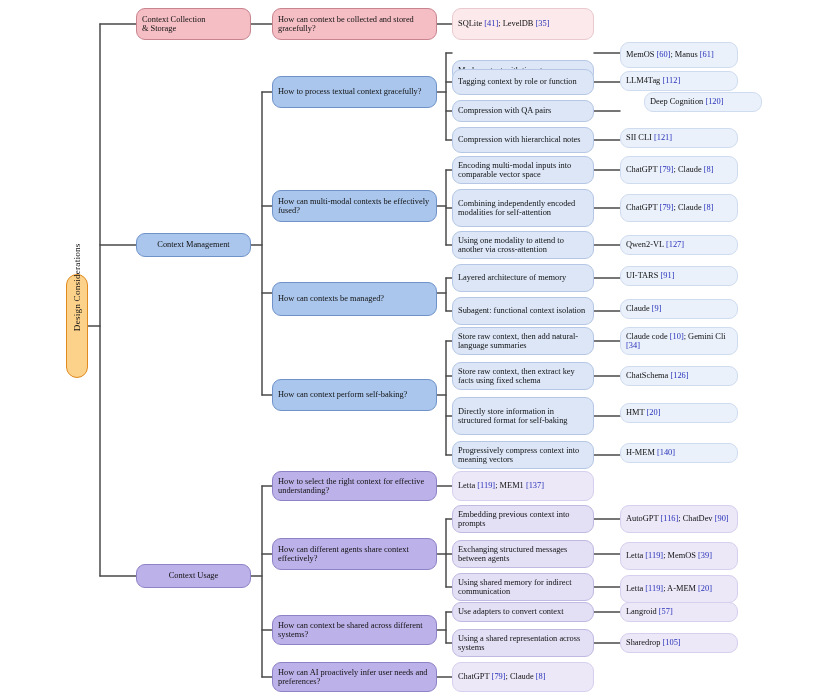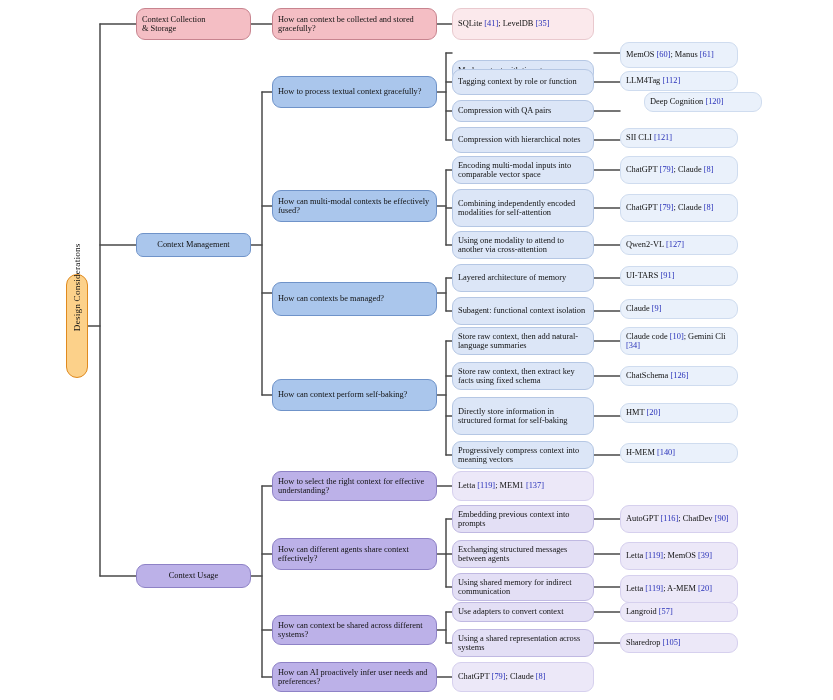--- a/index.html
+++ b/index.html
@@ -46,21 +46,21 @@
     text-align: center;
   }
   .root .txt {
     transform: rotate(-90deg);
     white-space: nowrap;
     font-size: 9.2px;
     letter-spacing: .2px;
   }
   
   .l1-pink   { background:#f4bec4; border-color:#c8848f; justify-content:flex-start; }
-  .l1-blue   { background:#aac6ec; border-color:#6f93c9; justify-content:center; text-align:center;border-radius:7px; }
+  .l1-blue   { background:#aac6ec; border-color:#6f93c9; justify-content:center; text-align:center; }
   .l1-purple { background:#bcb1e8; border-color:#8e82c6; justify-content:center; text-align:center; }
   
   .l2-pink   { background:#f4bec4; border-color:#c8848f; }
   .l2-blue   { background:#aac6ec; border-color:#6f93c9; }
   .l2-purple { background:#bcb1e8; border-color:#8e82c6; }
   
   .l3-blue   { background:#dce6f7; border-color:#b5c7e4; }
   .l3-purple { background:#e3dff5; border-color:#c0b9e2; }
   
   .l4-pink   { background:#fbe9ec; border-color:#e9c9ce; }

